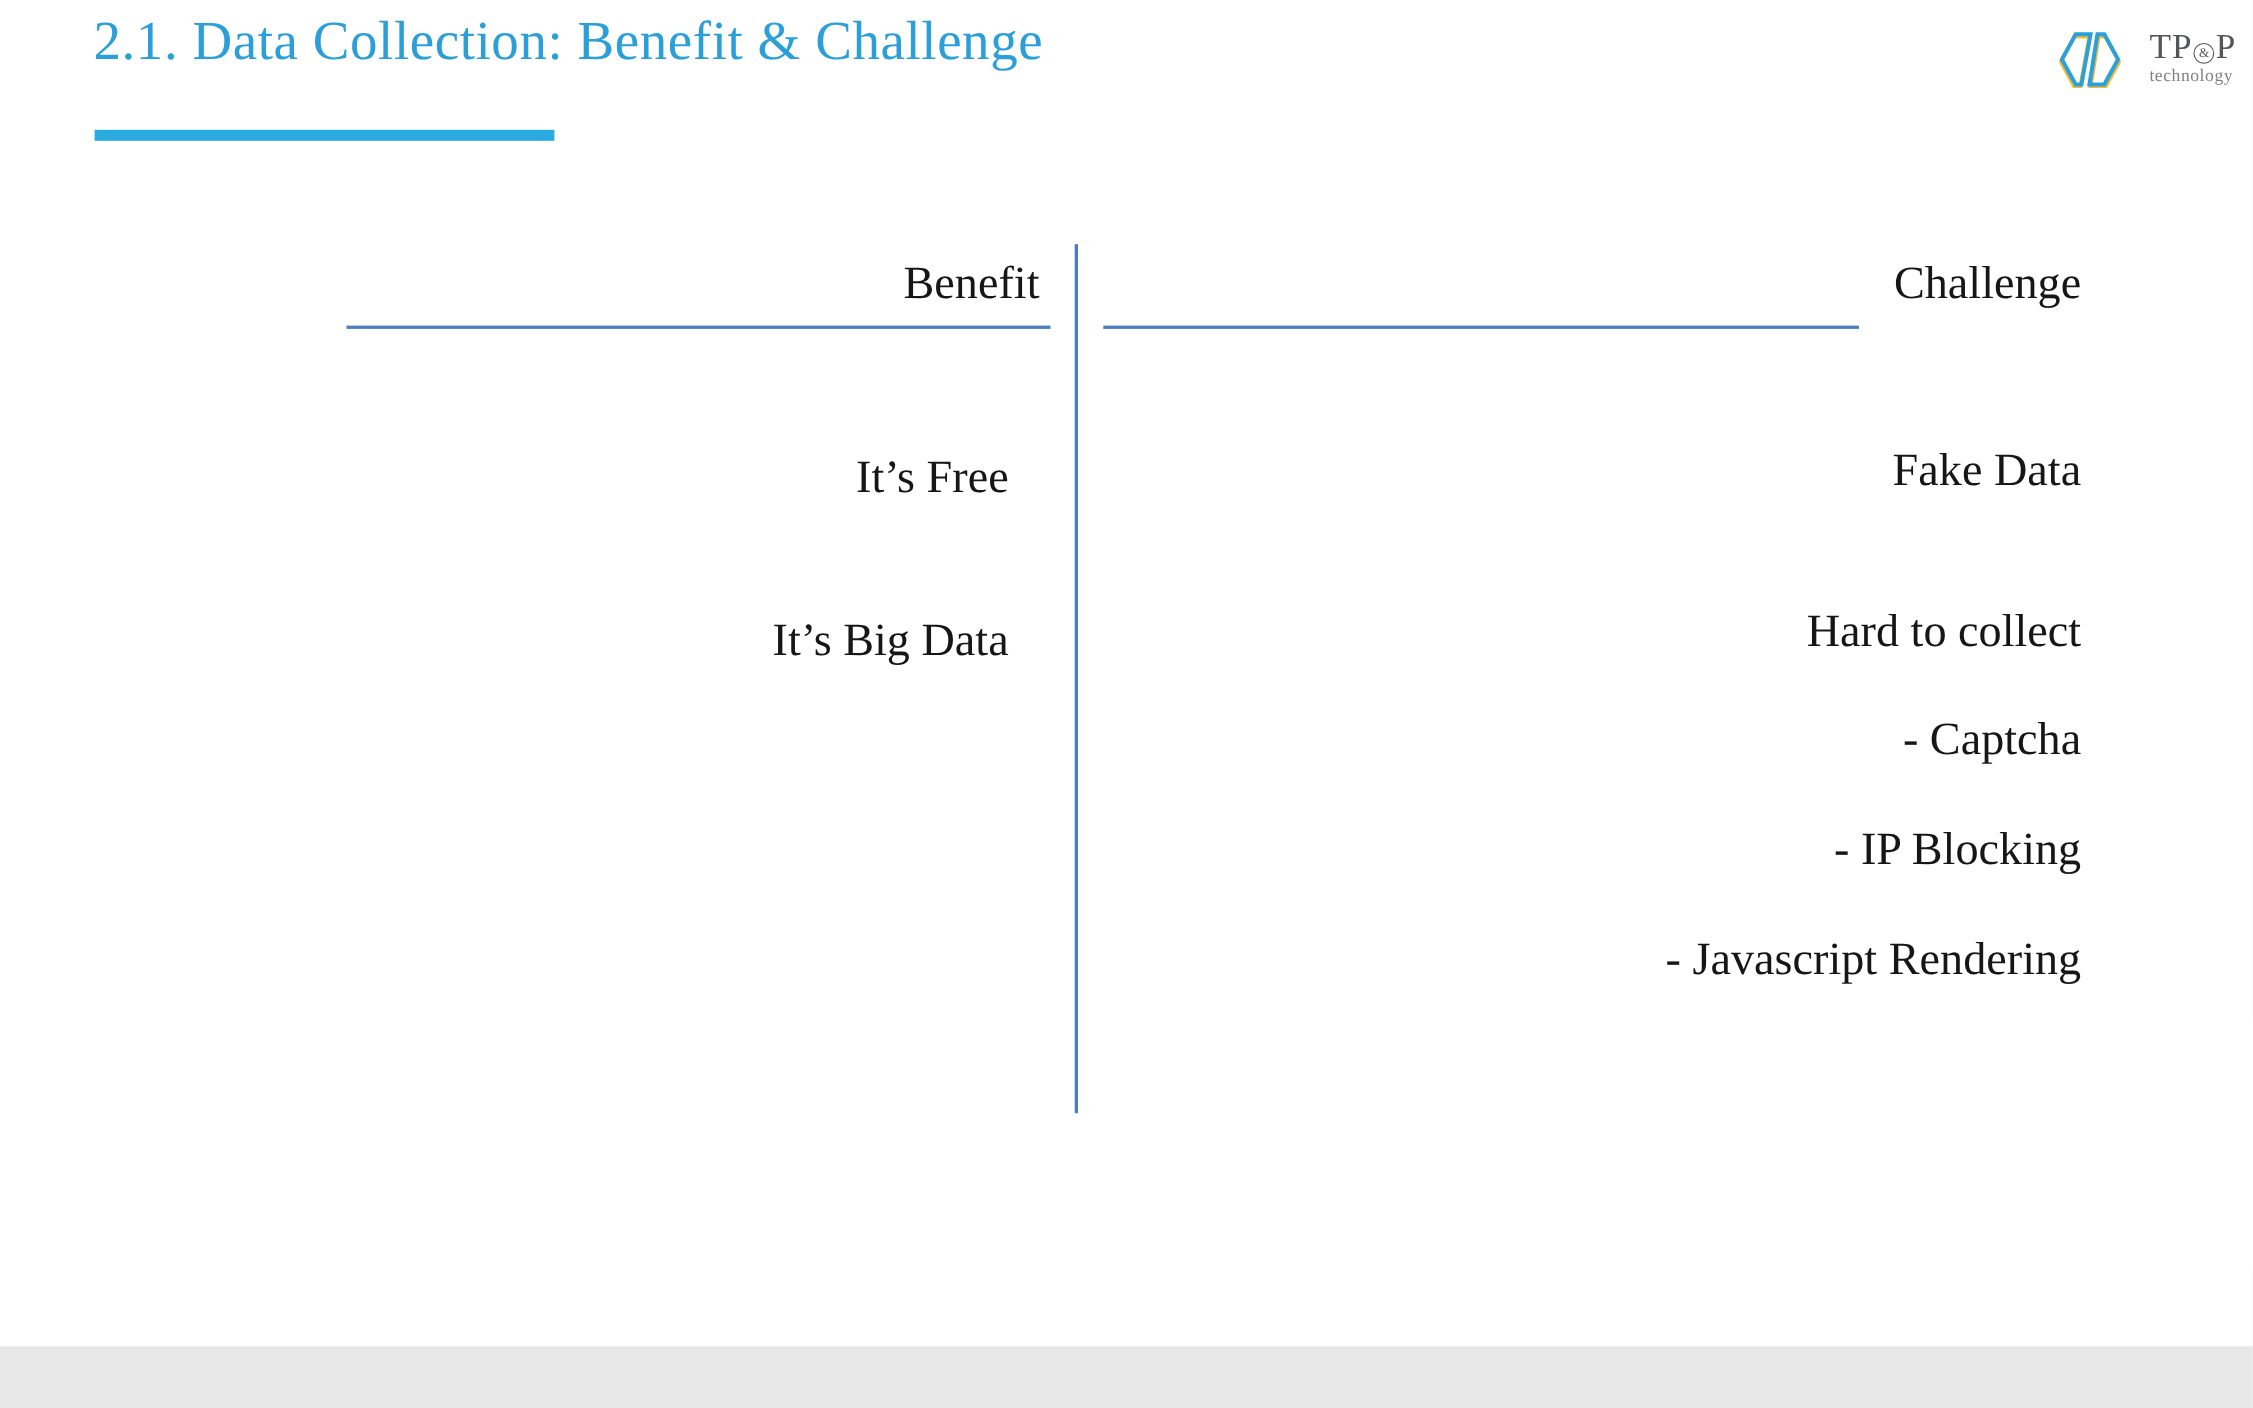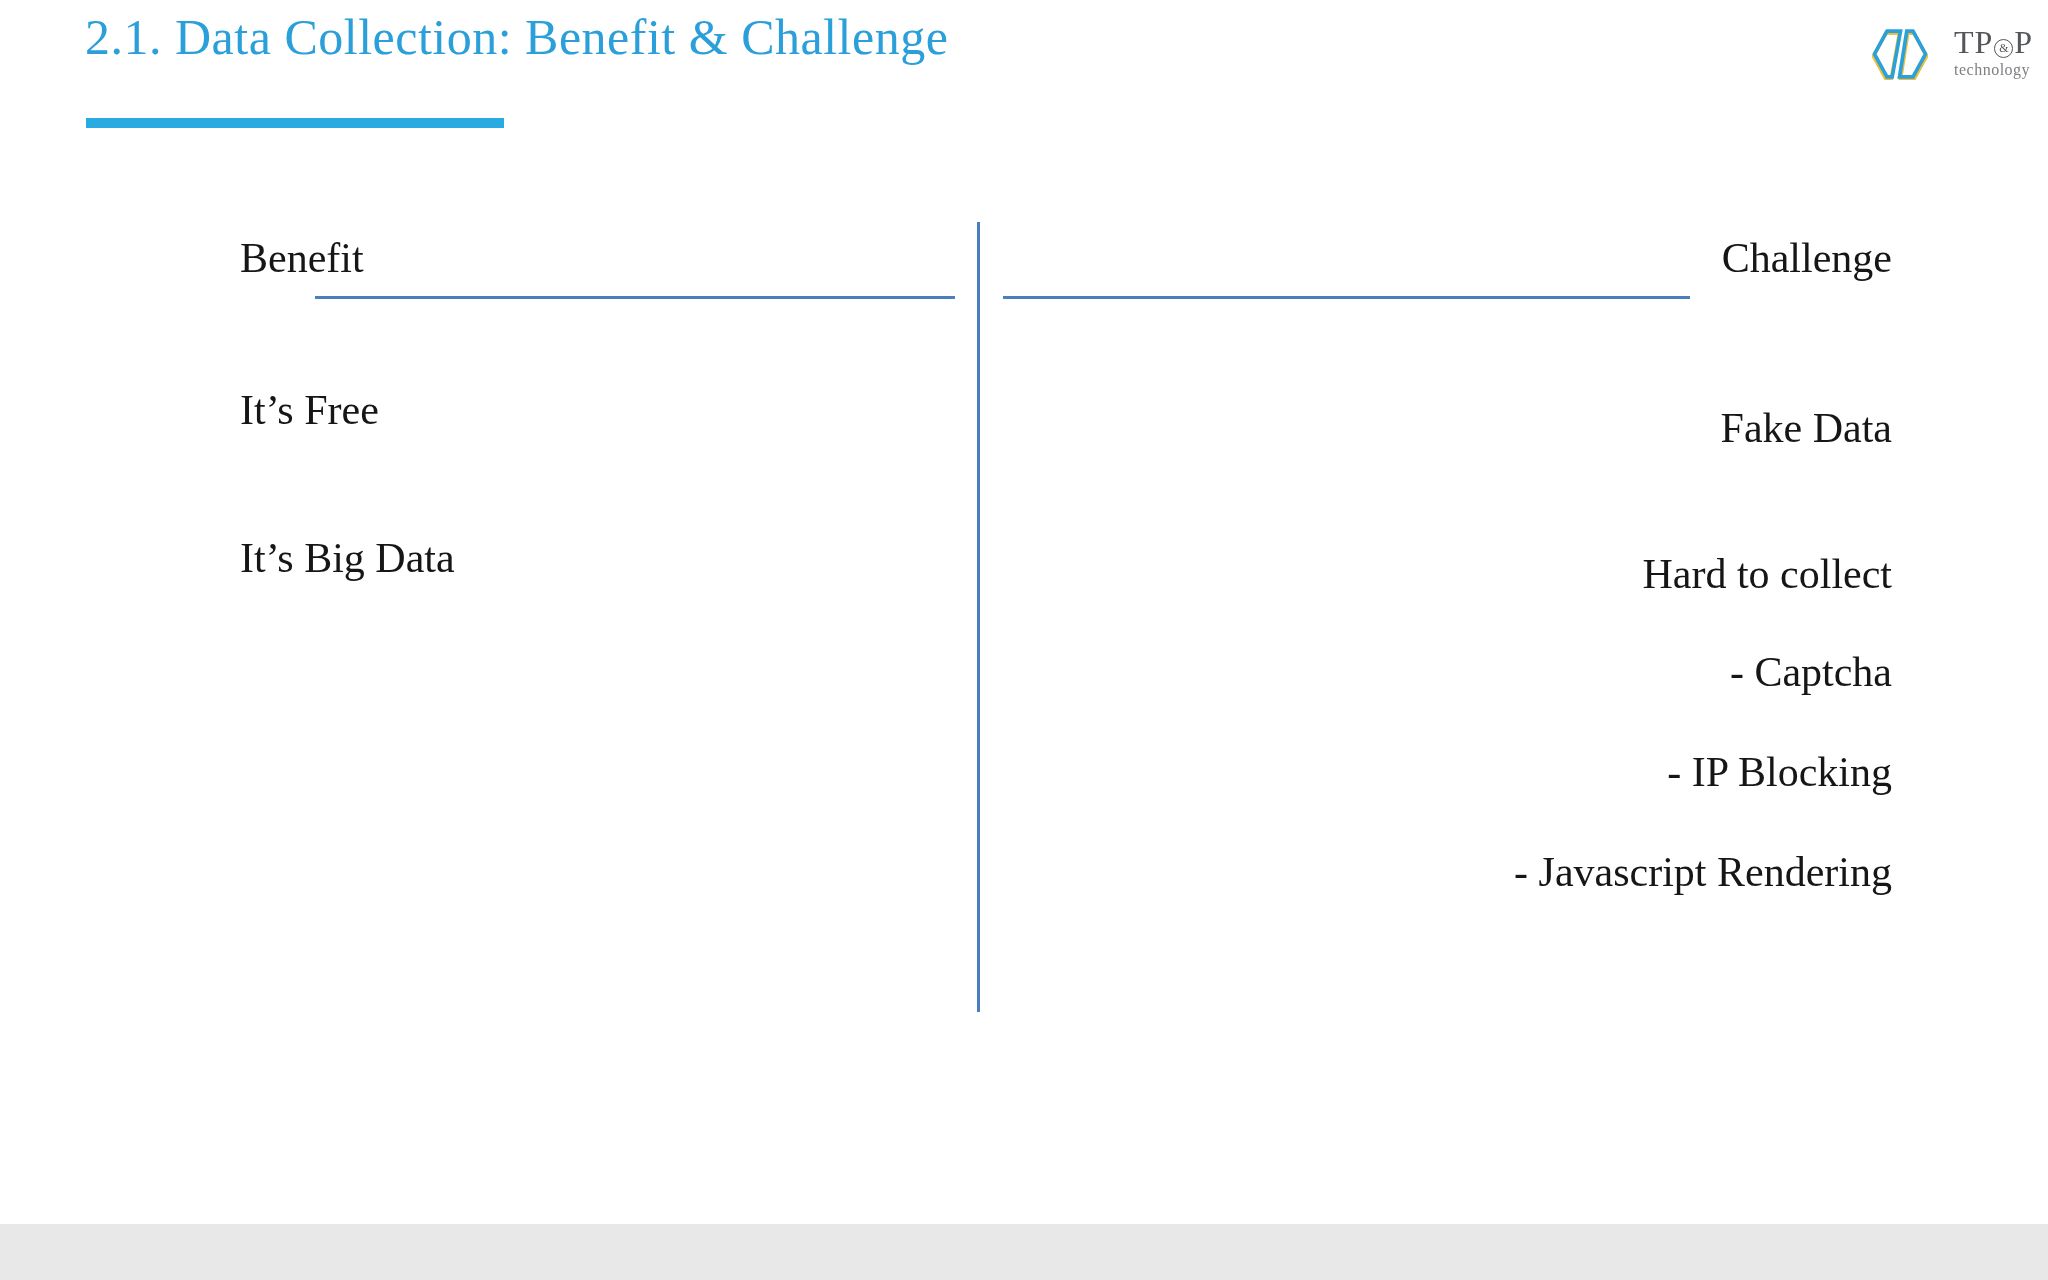--- a/index.html
+++ b/index.html
@@ -71,25 +71,25 @@
     font-size: 16px;
     font-weight: 400;
     letter-spacing: 0.5px;
     color: var(--logo-gray, #7D7F83);
     line-height: 22px;
     margin-top: 1px;
   }
 
   
   .col { position: absolute; top: 230px; font-size: 42px; line-height: 56px; }
-  .col-benefit { left: 240px; width: 705px; }
+  .col-benefit { left: 240px; width: 705px; text-align: right; }
   .col-challenge { left: 1072px; width: 820px; text-align: right; }
   .col-header { font-size: 42px; line-height: 56px; }
   .col-benefit .col-item { margin-right: 28px; }
-  .col-benefit .col-item:nth-of-type(2) { margin-top: 96px; }
+  .col-benefit .col-item:nth-of-type(2) { margin-top: 120px; }
   .col-benefit .col-item:nth-of-type(3) { margin-top: 92px; }
   .col-challenge .col-item:nth-of-type(2) { margin-top: 114px; }
   .col-challenge .col-item:nth-of-type(3) { margin-top: 90px; }
   .sub-list { margin-left: 98px; list-style: none; }
   .sub-item { margin-top: 44px; line-height: 56px; }
   .sub-item:first-child { margin-top: 42px; }
 
   
   .hline {
     position: absolute;

